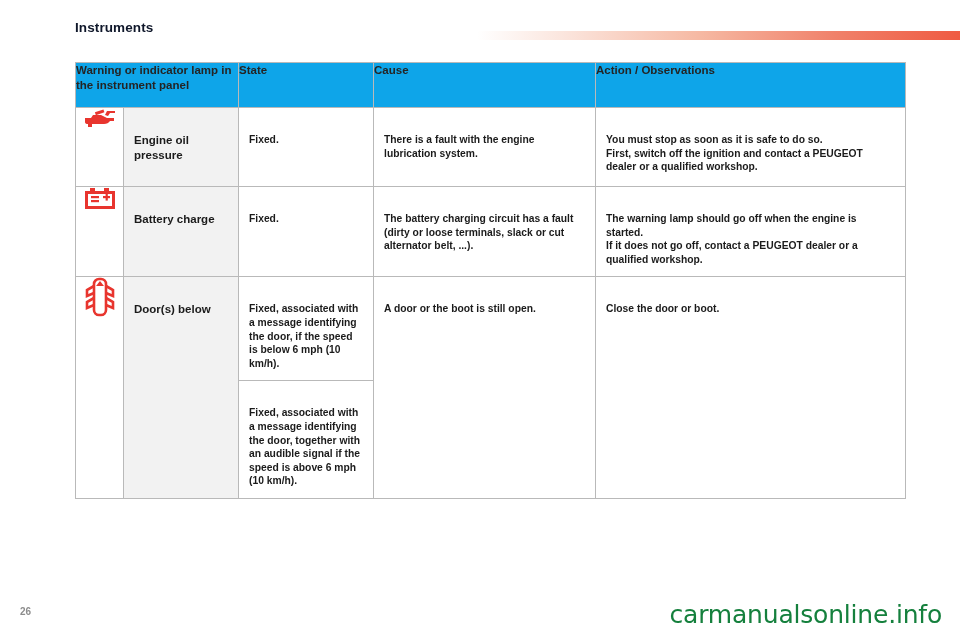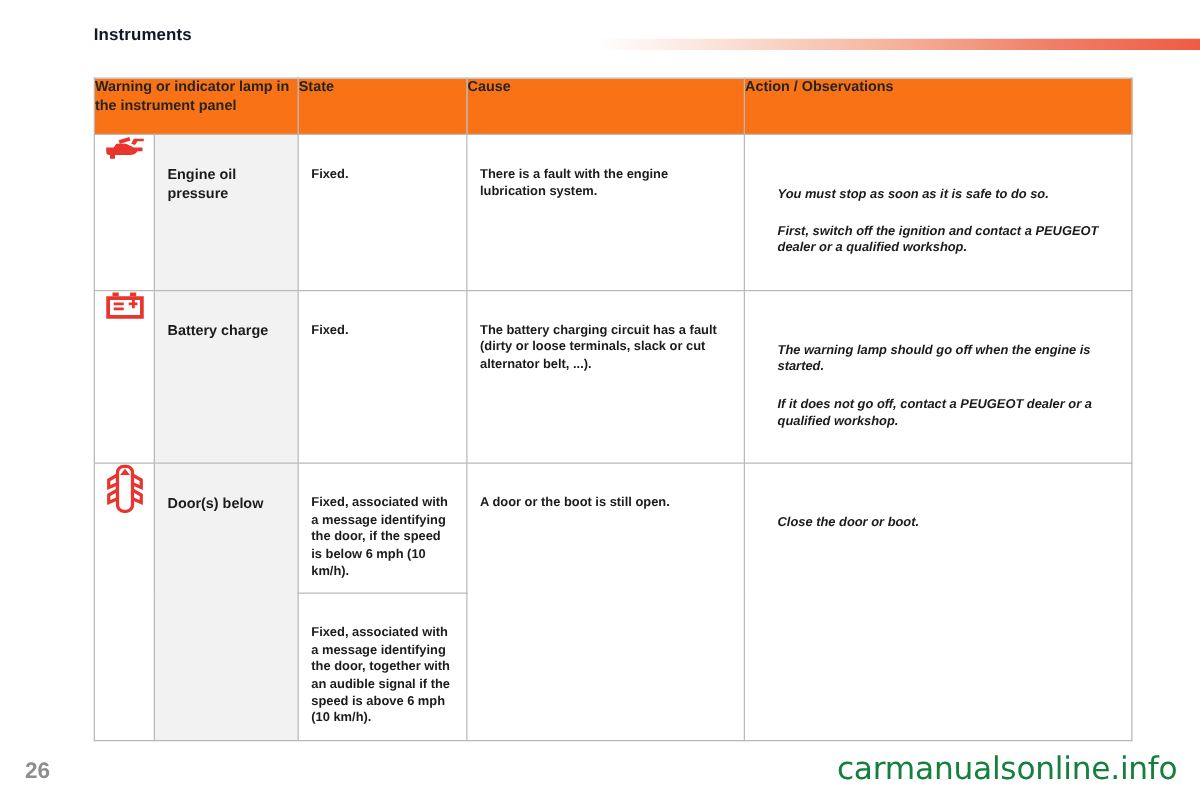--- a/index.html
+++ b/index.html
@@ -58,21 +58,21 @@
 
   
   col.c-lamp  { width: 48px;  }
   col.c-name  { width: 115px; }
   col.c-state { width: 135px; }
   col.c-cause { width: 222px; }
   col.c-act   { width: 310px; }
 
   
   thead th {
-    background: #f97316;
+    background: #0ea5e9;
     height: 44px;
     font-size: 11.5px;
     font-weight: bold;
     color: #242424;
     text-align: left;
     padding: 9px 10px 0 10px;
     line-height: 14.5px;
   }
   thead th.h-lamp { padding-left: 10px; }
 
@@ -97,36 +97,36 @@
     font-size: 11.5px;
     line-height: 14.5px;
     color: #1b1b1b;
     font-weight: bold;
   }
   td.state-cell .cell,
   td.cause-cell .cell,
   td.action-cell .cell {
     font-weight: bold;
   }
-  .cell p { margin: 16px; font-style: italic; }
+  .cell p { margin: 0; }
   .cell p + p { margin-top: 0px; }
 
   
   tr.row-oil td      { height: 78px; }
   tr.row-battery td  { height: 80px; }
 
   
   .lamp-ico { display: block; margin: 0 auto; }
 
   
   #page-number {
     position: absolute;
     left: 20px;
     top: 606px;
-    font-size: 18px;
+    font-size: 10px;
     font-weight: bold;
     color: #8d8d8d;
   }
   #watermark {
     position: absolute;
     right: 18px;
     top: 600px;
     font-size: 25px;
     color: #15803d;
     letter-spacing: -0.2px;

